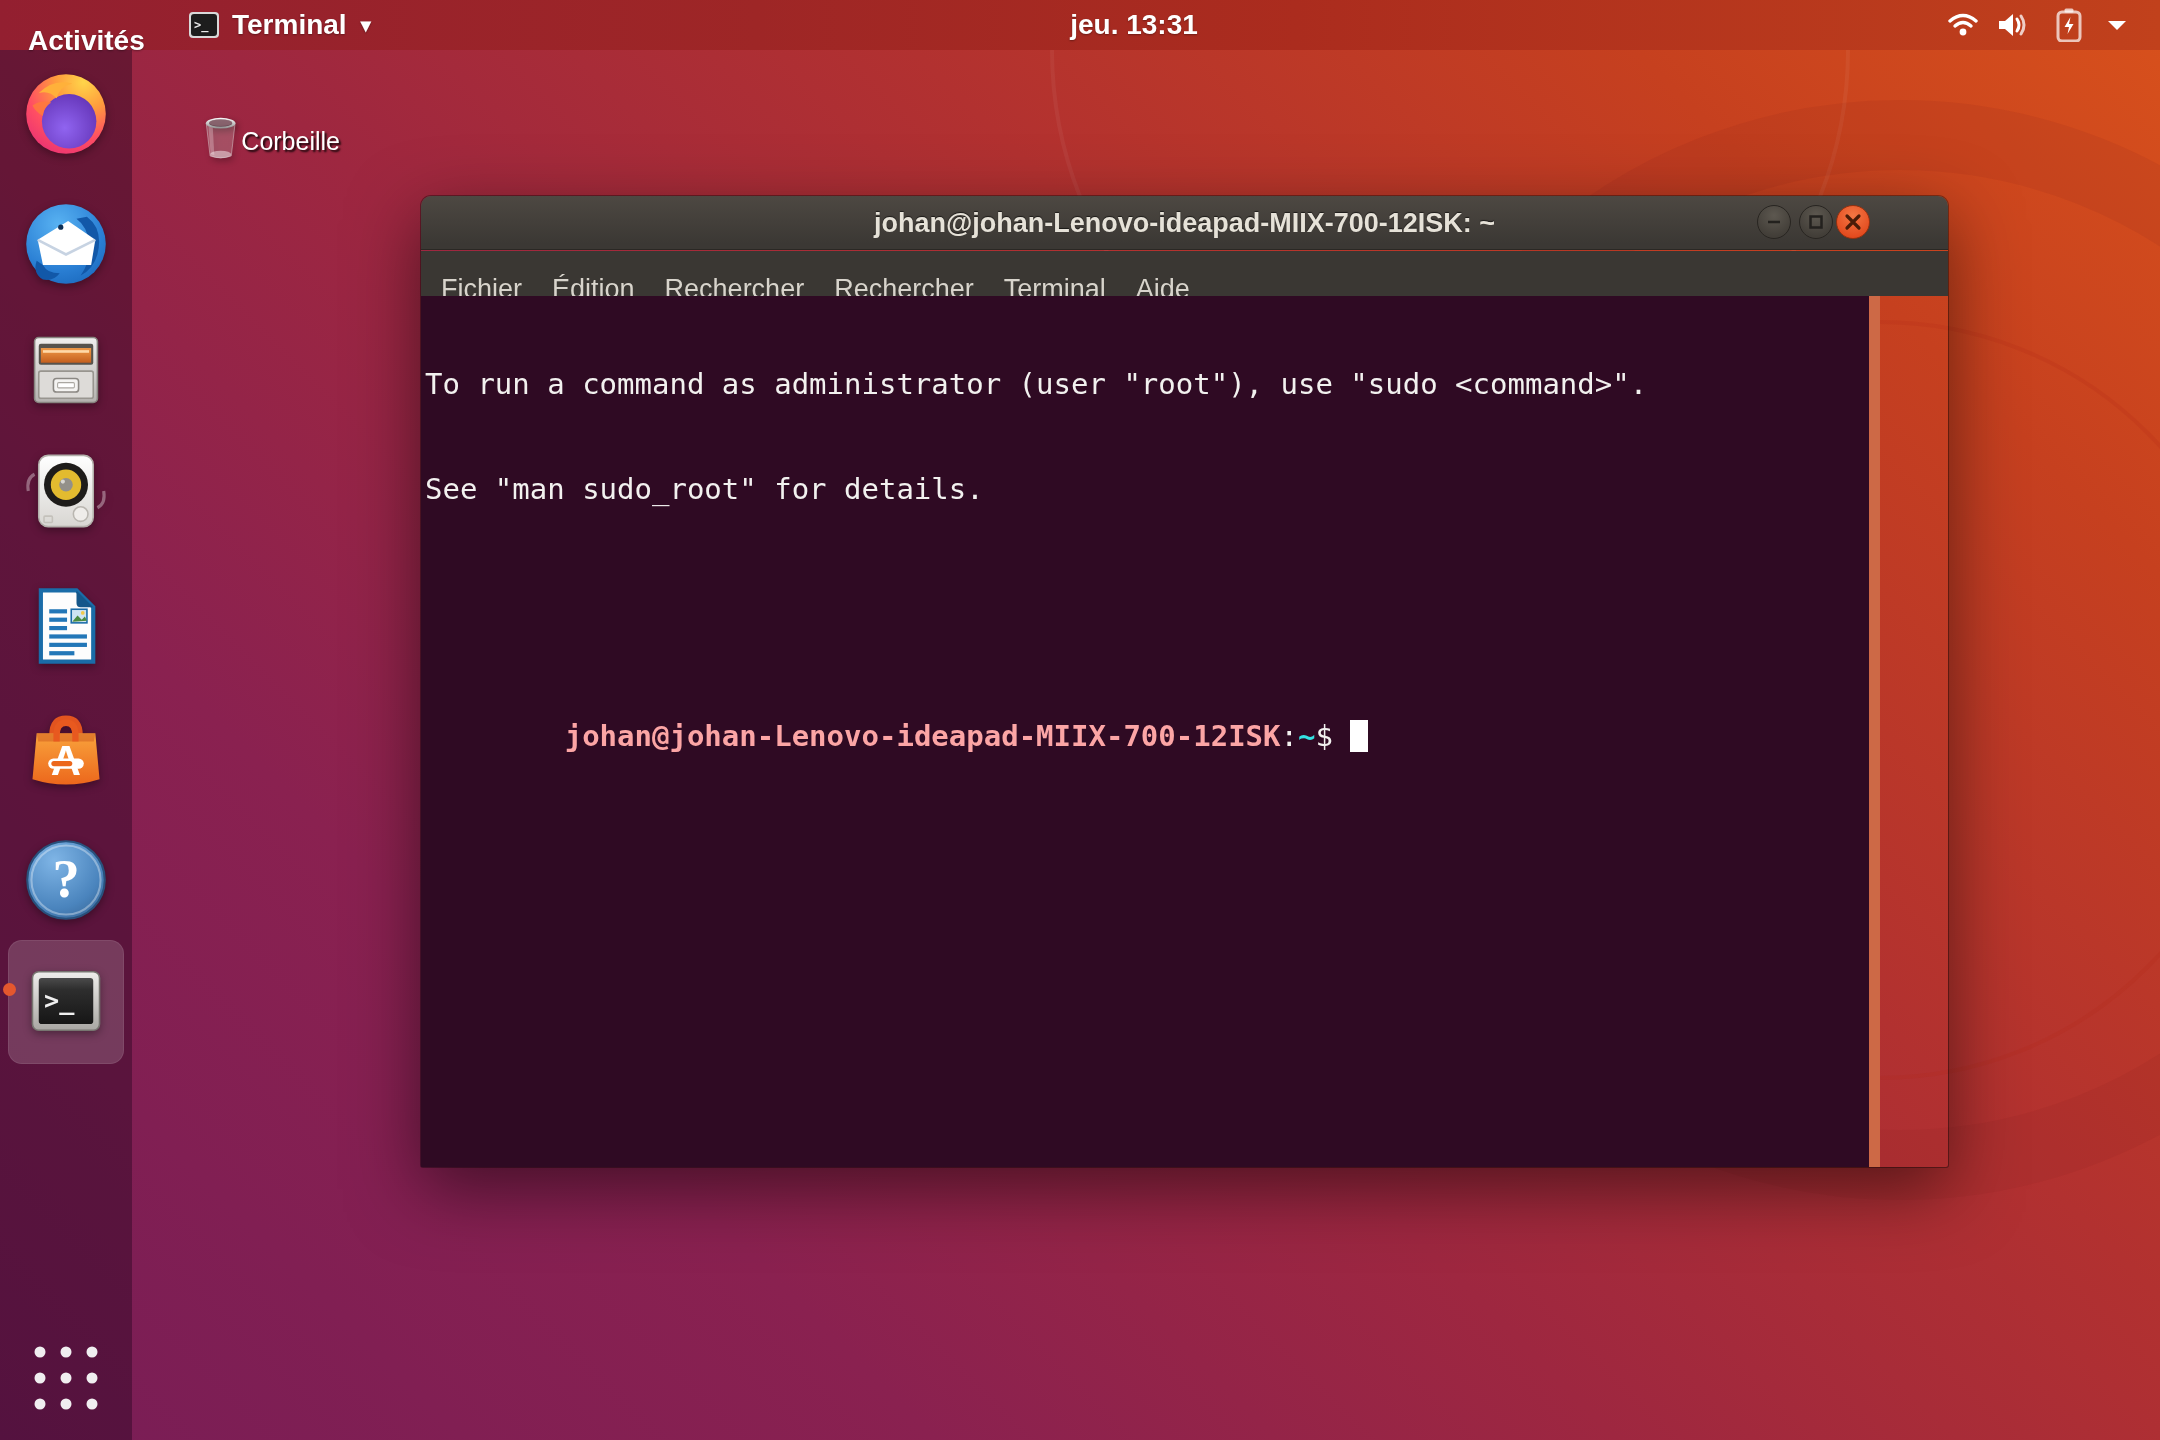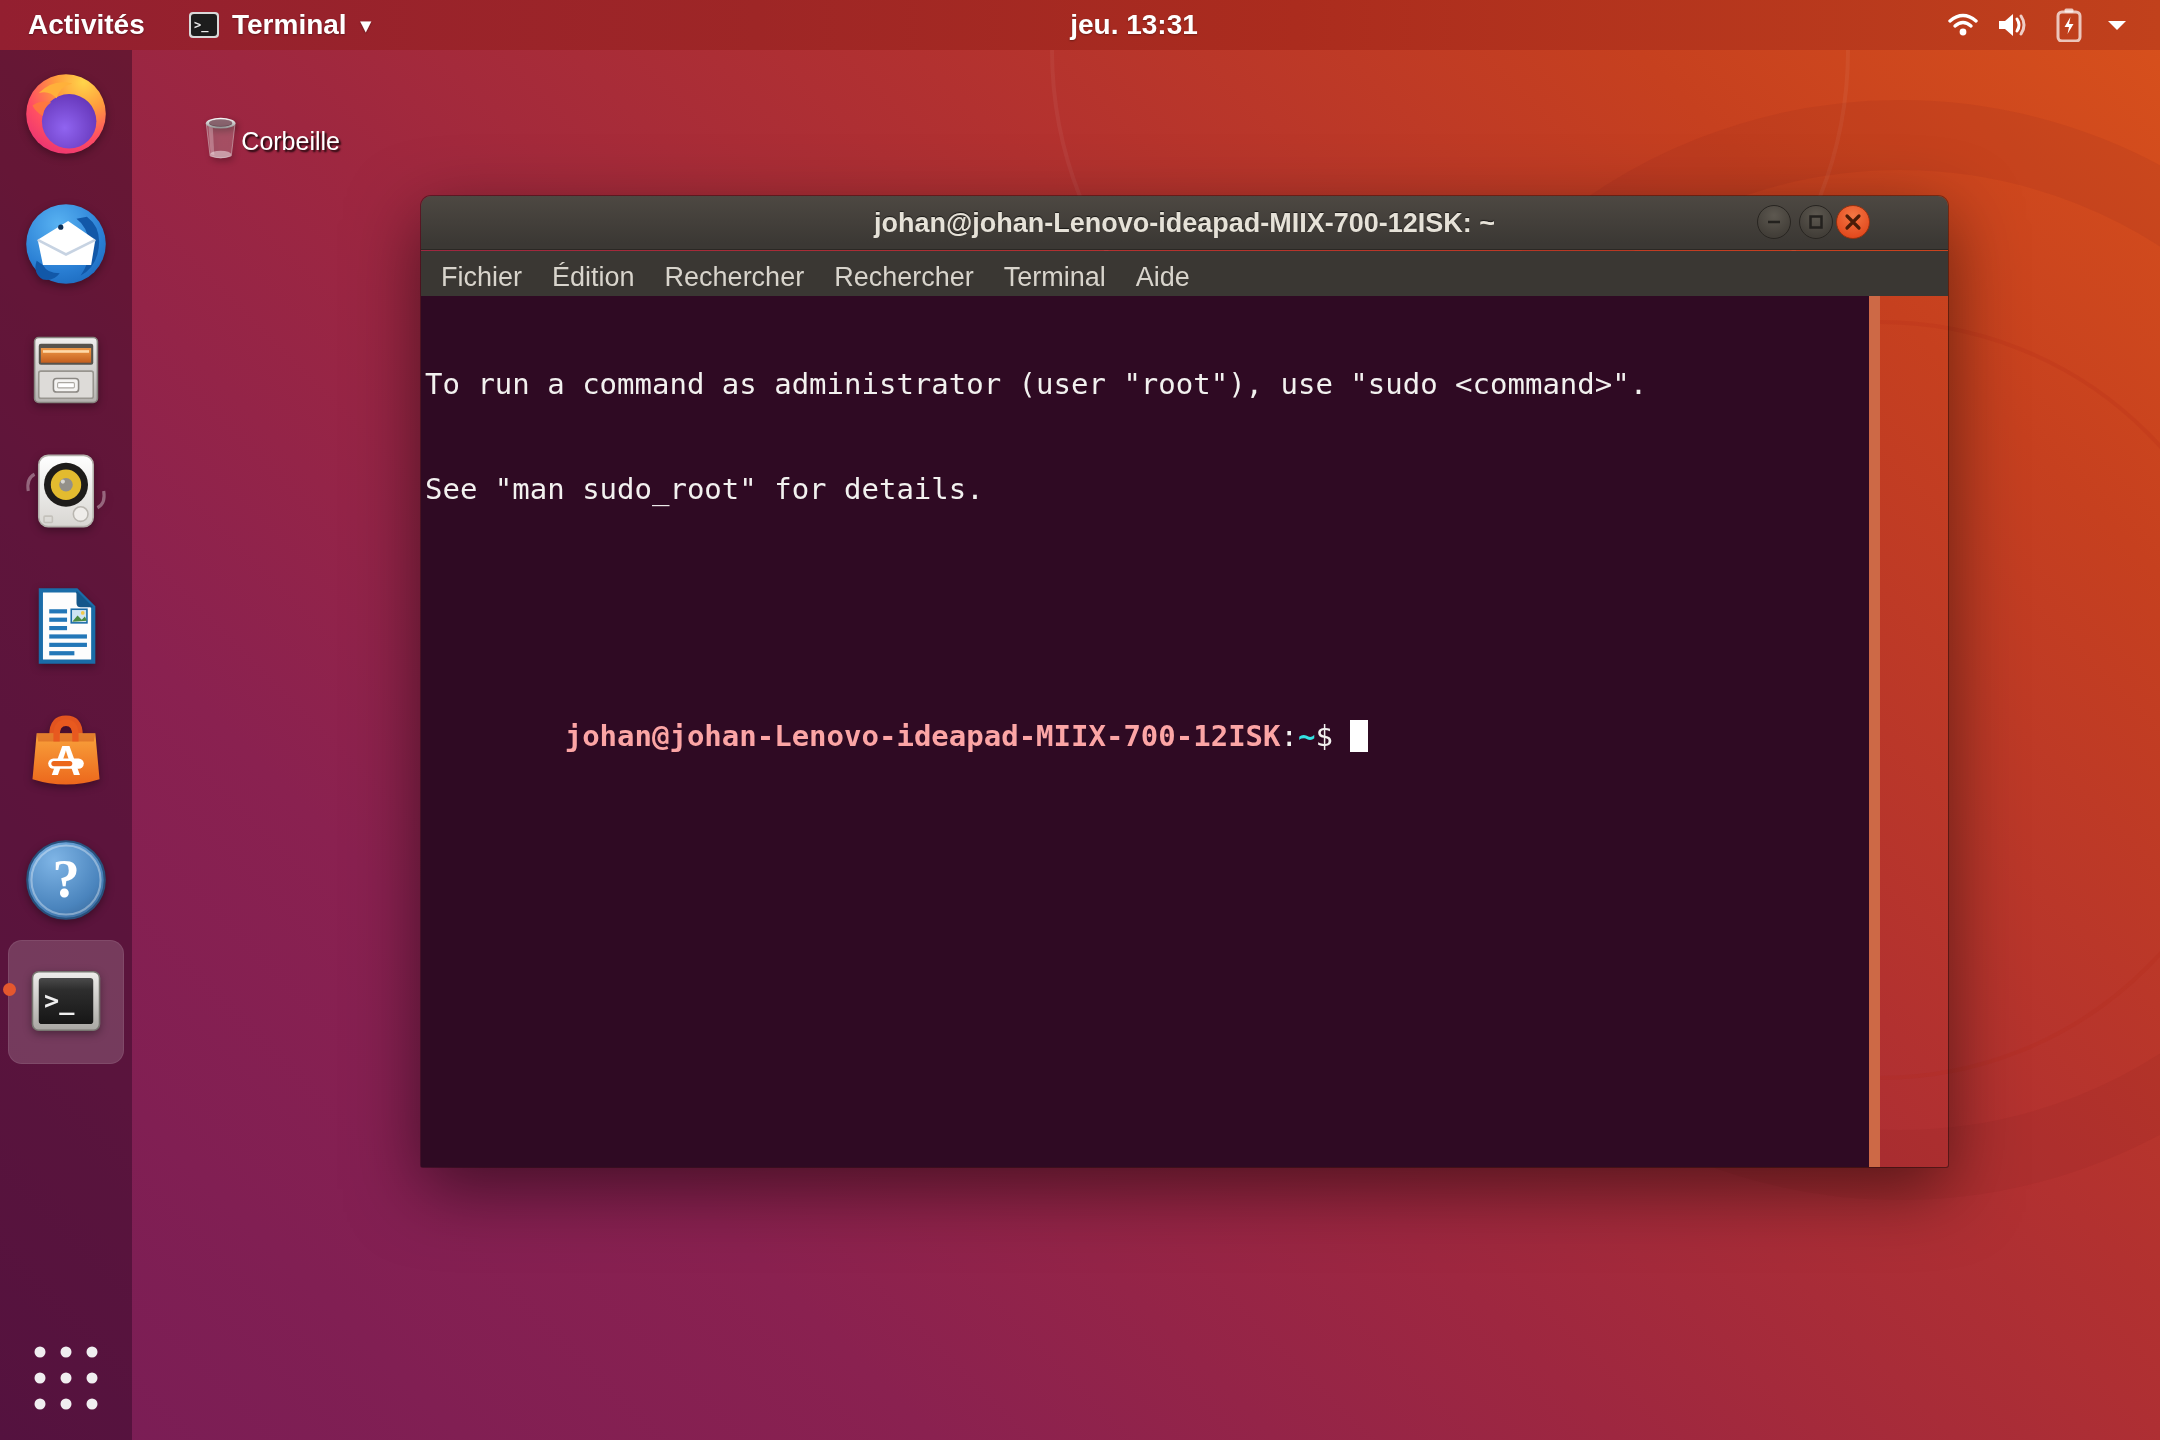--- a/index.html
+++ b/index.html
@@ -19,21 +19,21 @@
     border:4px solid rgba(255,255,255,0.05); }
   .wp-ring3 { left:1500px; top:320px; width:760px; height:760px; border-radius:50%;
     border:4px solid rgba(180,40,20,0.18); }
 
   
   #topbar { left:0; top:0; width:2160px; height:50px;
     background:linear-gradient(90deg,#931f30 0%,#9e2626 35%,#ab2c1e 60%,#c1411c 100%);
     color:#fff; z-index:50; }
   #topbar .item { position:absolute; height:50px; line-height:50px; font-size:28px; font-weight:700;
     color:#fff; text-shadow:0 1px 2px rgba(0,0,0,0.35); }
-  #activities { left:28px; }
+  #activities { left:28px;margin-top:16px; }
   #app-menu { left:188px; display:flex; align-items:center; gap:12px; }
   #app-menu .appicon { width:32px; height:32px; display:block; }
   #app-menu .chev { font-size:20px; margin-left:2px; }
   #clock { left:1048px; width:172px; text-align:center; }
   .tray-ic { position:absolute; top:0; height:50px; display:flex; align-items:center; }
 
   
   #dock { left:0; top:50px; width:132px; height:1390px; background:rgba(35,5,32,0.42); z-index:40; }
   .dock-item { position:absolute; left:20px; width:92px; height:92px; display:flex;
     align-items:center; justify-content:center; }
@@ -61,21 +61,21 @@
   .winbtn { position:absolute; top:9px; width:34px; height:34px; border-radius:50%;
     display:flex; align-items:center; justify-content:center;
     background:radial-gradient(circle at 50% 30%,#5d5850,#423e38 75%);
     border:1px solid #282521; }
   #btn-min { left:1336px; } #btn-max { left:1378px; }
   #btn-close { left:1415px; background:radial-gradient(circle at 50% 30%,#f47744,#e2491d 80%);
     border:1px solid #97310f; }
 
   #menubar { left:0; top:55px; width:100%; height:45px; background:#3a3733;
     display:flex; align-items:center; padding-left:5px; }
-  .menu-item { color:#d8d4cc; font-size:27px; padding:4px 15px; height:45px; line-height:45px; }
+  .menu-item { color:#d8d4cc; font-size:27px; padding:16px 15px; height:45px; line-height:45px; }
 
   #term { left:0; top:100px; width:1448px; height:871px; background:#2f0a23;
     font-family:"DejaVu Sans Mono", monospace; font-size:29px; color:#f2f1ef;
     padding:2px 0 0 4px; white-space:pre; overflow:hidden; }
   .tline { height:37px; line-height:37px; }
   #scrollbar { left:1448px; top:100px; width:11px; height:871px; background:#cd6946; }
 
   .p-user { color:#fca5a5; font-weight:700; }
   .p-path { color:#34e2e2; font-weight:700; }
   #cursor { display:inline-block; width:18px; height:32px; background:#ffffff;

